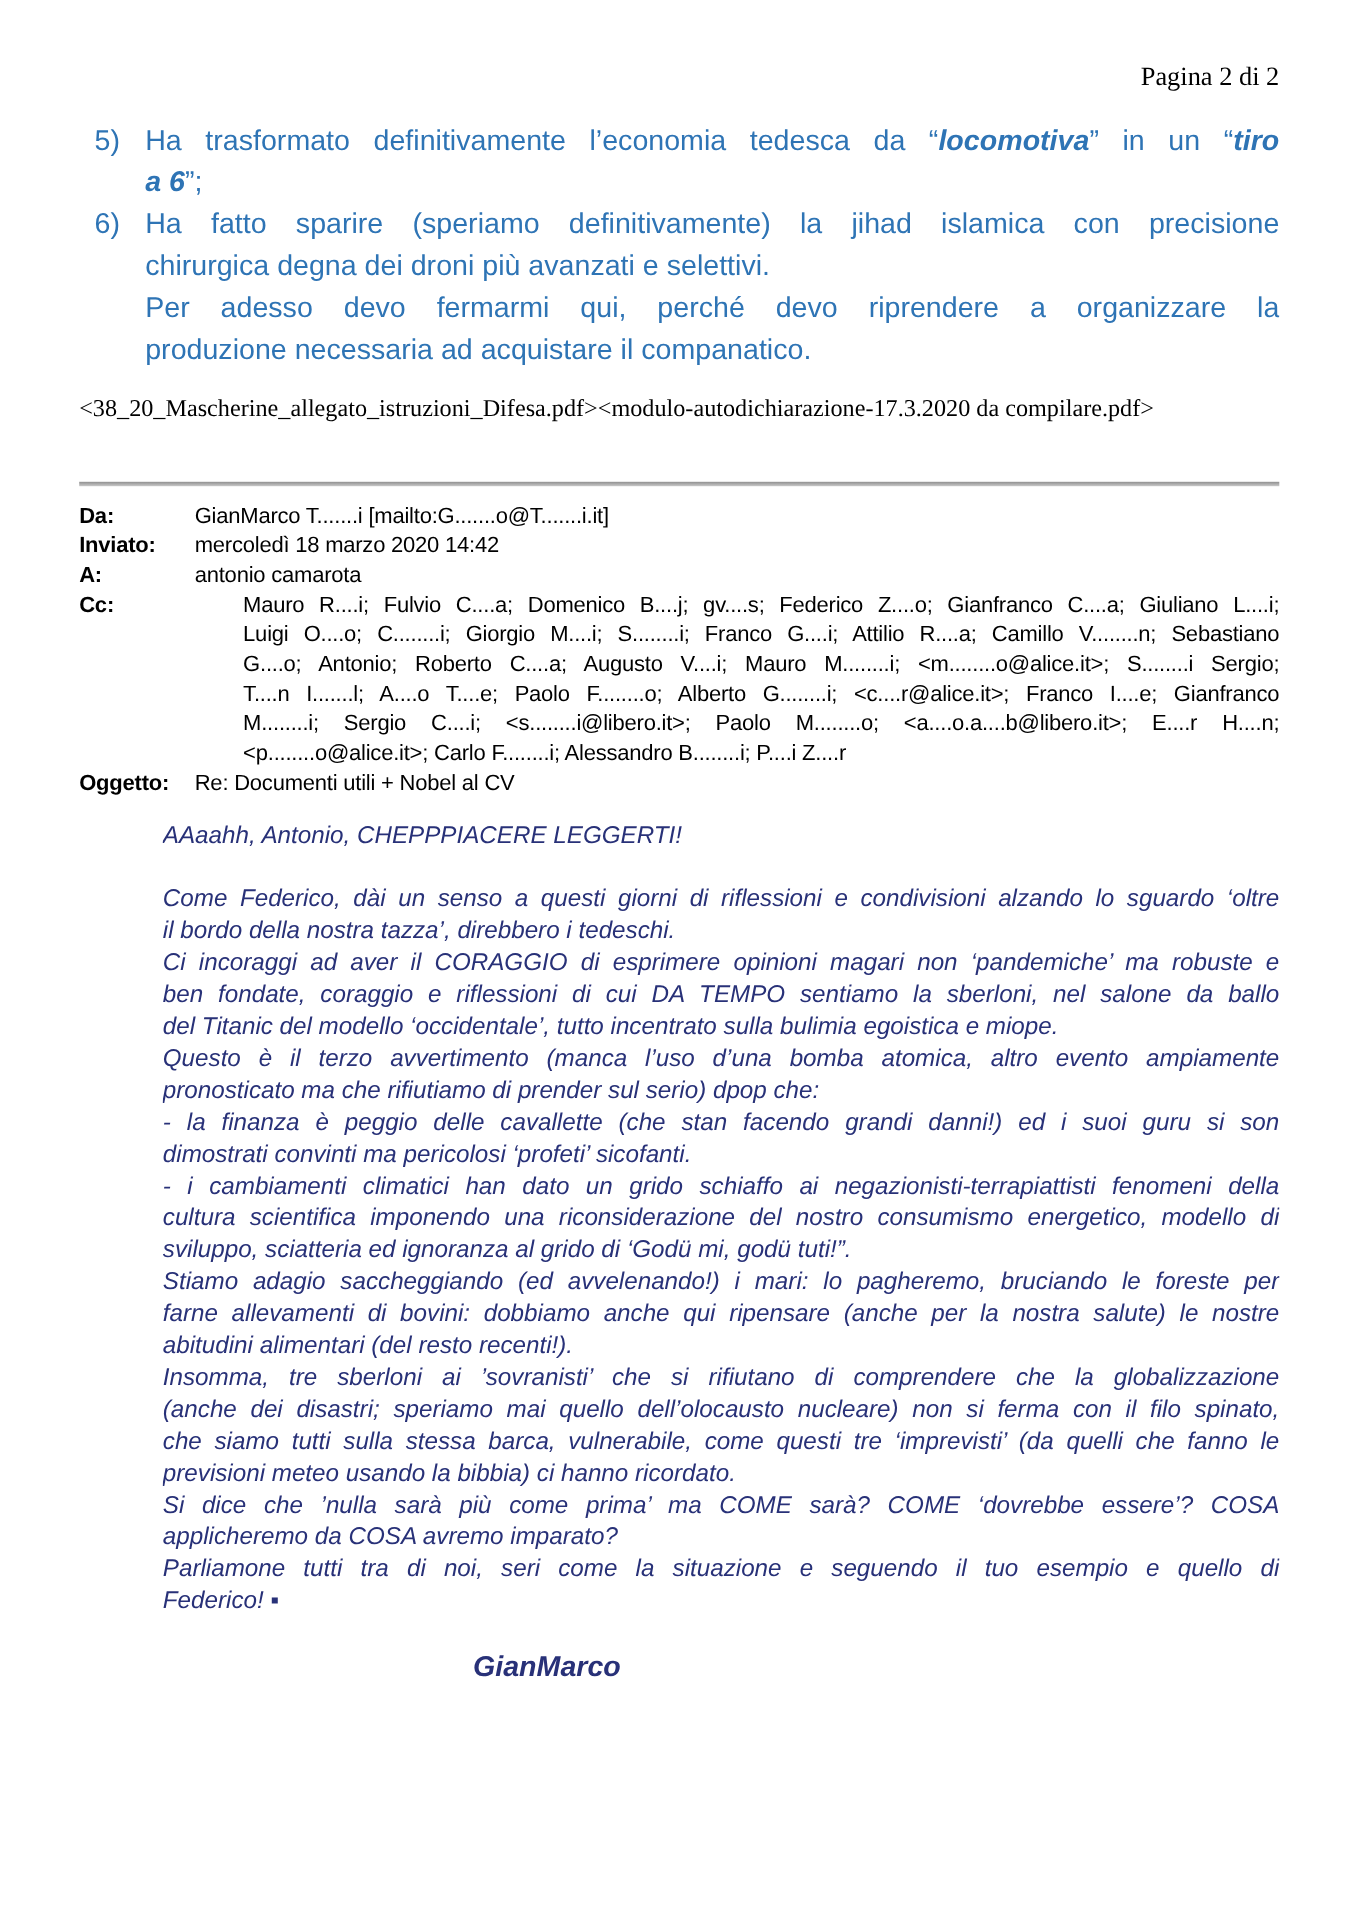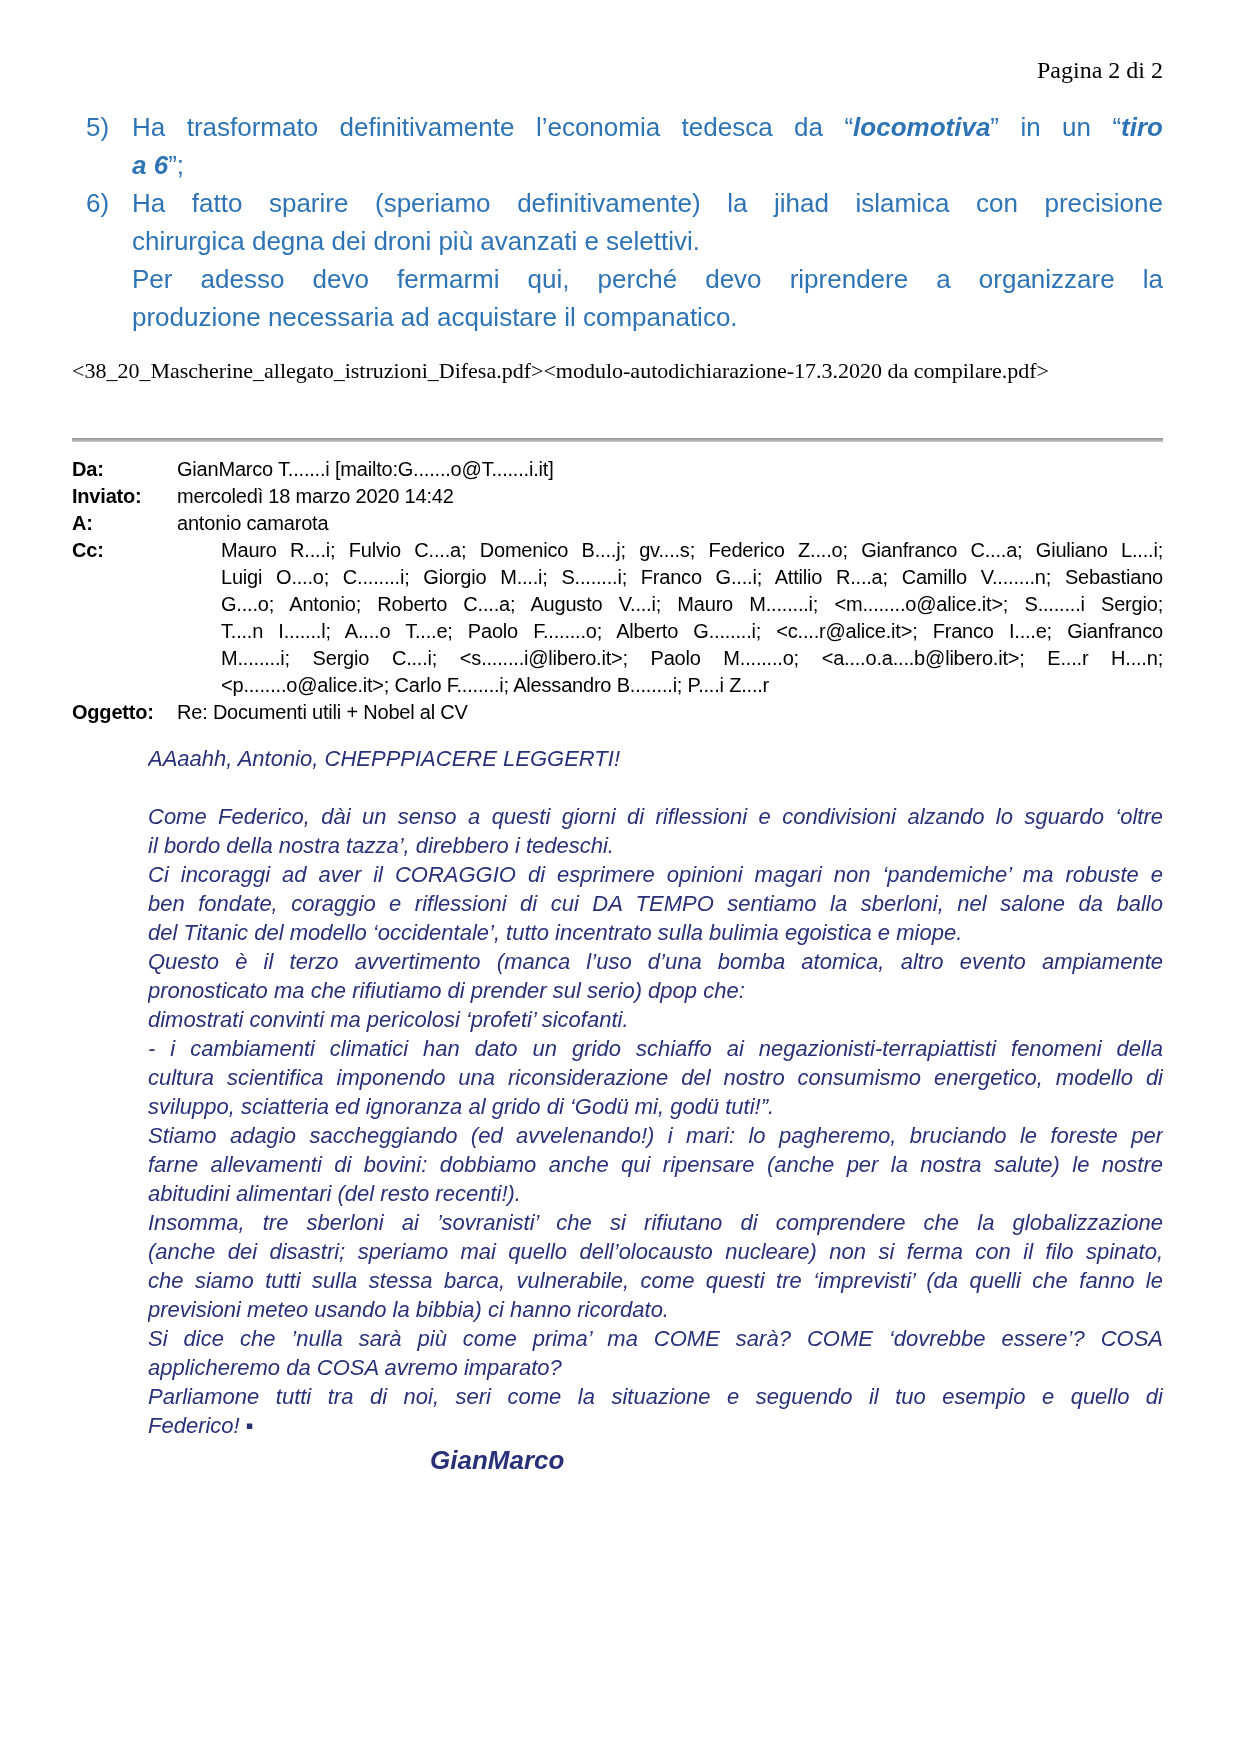--- a/index.html
+++ b/index.html
@@ -22,21 +22,21 @@
   .headers{margin-top:14px;font-size:20px;line-height:27px;color:#000;letter-spacing:-0.2px;}
   .hrow{display:flex;}
   .hlabel{width:105px;flex:none;font-weight:bold;}
   .hval{flex:1;min-width:0;}
   .ccline{height:27px;overflow:hidden;margin-left:44px;}
   
   .mailbody{margin:18px 0 0 76px;font-family:Liberation Sans, sans-serif;font-style:italic;
             color:#283178;font-size:22px;line-height:29px;}
   .bl{height:29px;overflow:hidden;}
   .gap{margin-top:29px;}
-  .sig{margin-top:6px;margin-left:282px;font-weight:bold;font-size:26px;}
+  .sig{margin-top:32px;margin-left:282px;font-weight:bold;font-size:26px;}
 </style>
 </head>
 <body>
 
 <div class="page">
 
   <div class="pageno">Pagina 2 di 2</div>
 
   <div class="toplist">
     <div class="li">
@@ -93,20 +93,21 @@
 
   <div class="mailbody">
     <div class="bl">AAaahh, Antonio, CHEPPPIACERE LEGGERTI!</div>
     <div class="bl just gap">Come Federico, dài un senso a questi giorni di riflessioni e condivisioni alzando lo sguardo ‘oltre</div>
     <div class="bl">il bordo della nostra tazza’, direbbero i tedeschi.</div>
     <div class="bl just">Ci incoraggi ad aver il CORAGGIO di esprimere opinioni magari non ‘pandemiche’ ma robuste e</div>
     <div class="bl just">ben fondate, coraggio e riflessioni di cui DA TEMPO sentiamo la sberloni, nel salone da ballo</div>
     <div class="bl">del Titanic del modello ‘occidentale’, tutto incentrato sulla bulimia egoistica e miope.</div>
     <div class="bl just">Questo è il terzo avvertimento (manca l’uso d’una bomba atomica, altro evento ampiamente</div>
     <div class="bl">pronosticato ma che rifiutiamo di prender sul serio) dpop che:</div>
+    <div class="bl just">- la finanza è peggio delle cavallette (che stan facendo grandi danni!) ed i suoi guru si son</div>
     <div class="bl">dimostrati convinti ma pericolosi ‘profeti’ sicofanti.</div>
     <div class="bl just">- i cambiamenti climatici han dato un grido schiaffo ai negazionisti-terrapiattisti fenomeni della</div>
     <div class="bl just">cultura scientifica imponendo una riconsiderazione del nostro consumismo energetico, modello di</div>
     <div class="bl">sviluppo, sciatteria ed ignoranza al grido di ‘Godü mi, godü tuti!”.</div>
     <div class="bl just">Stiamo adagio saccheggiando (ed avvelenando!) i mari: lo pagheremo, bruciando le foreste per</div>
     <div class="bl just">farne allevamenti di bovini: dobbiamo anche qui ripensare (anche per la nostra salute) le nostre</div>
     <div class="bl">abitudini alimentari (del resto recenti!).</div>
     <div class="bl just">Insomma, tre sberloni ai ’sovranisti’ che si rifiutano di comprendere che la globalizzazione</div>
     <div class="bl just">(anche dei disastri; speriamo mai quello dell’olocausto nucleare) non si ferma con il filo spinato,</div>
     <div class="bl just">che siamo tutti sulla stessa barca, vulnerabile, come questi tre ‘imprevisti’ (da quelli che fanno le</div>

